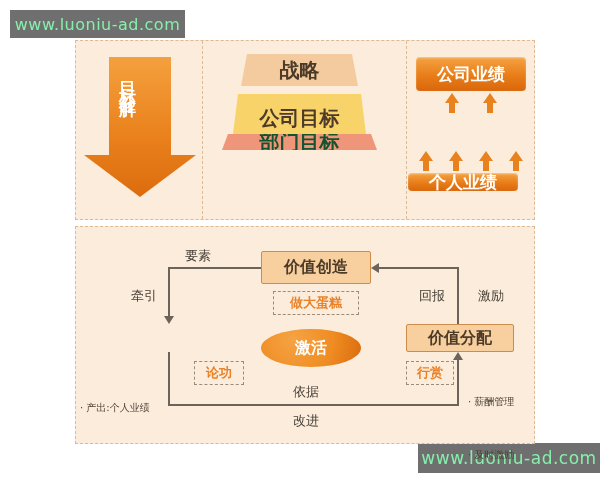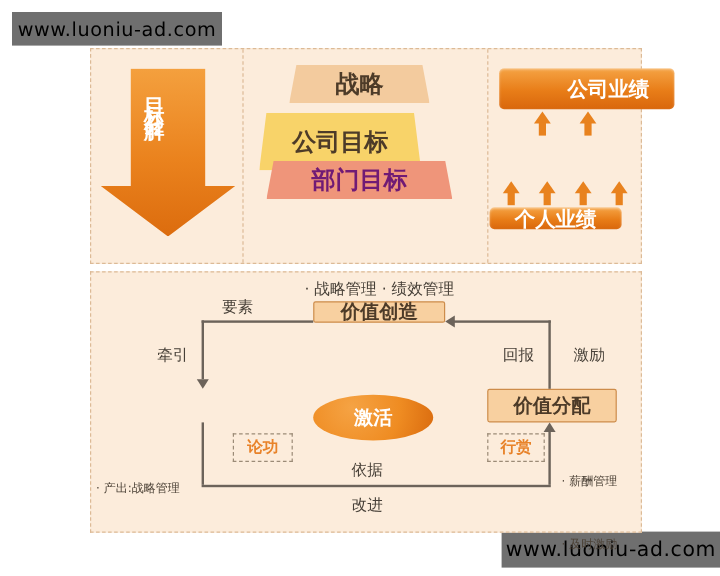--- a/index.html
+++ b/index.html
@@ -7,21 +7,21 @@
     --panel_bg:#fcecdb; --panel_border:#dcba96;
     --peach_box_bg:#f8d0a0; --peach_box_border:#cd8c4a;
     --text_dark:#4d3b28; --line:#6c635a; --label_orange:#e8832a;
     --watermark_bg:#6f6f6f;
     --pyr1:#f3cb9e; --pyr2:#f8d369; --pyr3:#ef957a; --pyr4:#f3a364;
   }
   html,body{margin:0;padding:0;background:#fff;}
   .canvas{position:relative;width:600px;height:480px;background:#fff;overflow:hidden;
     font-family:"DejaVu Sans","Liberation Sans",sans-serif;}
   .abs{position:absolute;}
-  .watermark{background:var(--watermark_bg);color:#000000;display:flex;align-items:center;
+  .watermark{background:var(--watermark_bg);color:#86efac;display:flex;align-items:center;
     justify-content:center;font-size:16px;letter-spacing:.5px;}
   .panel{background:var(--panel_bg);border:1px dashed var(--panel_border);box-sizing:border-box;}
   .divider{border-left:1px dashed var(--panel_border);width:0;top:0;height:100%;}
 
   
   .big-arrow{left:8px;top:16px;width:112px;height:140px;
     background:linear-gradient(180deg,#f4a03e 0%,#ea821d 55%,#dc6c0e 100%);
     clip-path:polygon(25px 0,87px 0,87px 98px,112px 98px,56px 140px,0 98px,25px 98px);}
   .arrow-text{left:41px;top:26px;color:#fff;font-weight:bold;font-size:17px;
     writing-mode:vertical-rl;text-orientation:upright;letter-spacing:7px;}
@@ -75,26 +75,26 @@
 
   <div class="abs panel" style="left:75px;top:40px;width:460px;height:180px;">
     <div class="abs divider" style="left:126px;"></div>
     <div class="abs divider" style="left:330px;"></div>
 
     <div class="abs big-arrow"></div>
     <div class="abs arrow-text">目标分解</div>
 
     <div class="abs" style="left:126px;top:0;width:204px;height:180px;">
       <div class="pyr abs pyr-row trap" style="top:13px;left:39px;width:117px;height:32px;background:var(--pyr1);color:var(--text_dark);">战略</div>
-      <div class="pyr abs pyr-row trap" style="top:53px;left:14px;width:135px;height:48px;background:var(--pyr2);color:var(--text_dark);font-family:Liberation Serif, serif;">公司目标</div>
-      <div class="pyr abs pyr-row trap" style="top:93px;left:20px;width:155px;height:32px;background:var(--pyr3);color:#701a75;">部门目标</div>
+      <div class="pyr abs pyr-row trap" style="top:53px;left:30px;width:135px;height:48px;background:var(--pyr2);color:var(--text_dark);font-family:Liberation Serif, serif;">公司目标</div>
+      <div class="pyr abs pyr-row trap" style="top:93px;left:20px;width:155px;height:16px;background:var(--pyr3);color:#14532d;">部门目标</div>
     </div>
 
     <div class="abs" style="left:330px;top:0;width:130px;height:180px;">
-      <div class="abs gloss" style="left:10px;top:16px;width:110px;height:34px;padding-left:36px;">公司业绩</div>
+      <div class="abs gloss" style="left:10px;top:16px;width:110px;height:34px;">公司业绩</div>
       <div class="abs uparrow-row" style="left:10px;top:52px;width:110px;">
         <div class="uparrow">
             <div class="head"></div>
             <div class="stem"></div>
           </div>
         <div class="uparrow">
             <div class="head"></div>
             <div class="stem"></div>
           </div>
       </div>
@@ -115,23 +115,23 @@
             <div class="head"></div>
             <div class="stem"></div>
           </div>
       </div>
       <div class="abs gloss" style="left:2px;top:132px;width:110px;height:18px;">个人业绩</div>
     </div>
   </div>
 
   <div class="abs panel" style="left:75px;top:226px;width:460px;height:218px;">
 
-    <div class="abs lbl" style="left:120px;top:5px;width:240px;">· 战略管理 · 绩效管理</div>
 
-    <div class="abs node" style="left:185px;top:24px;width:110px;height:18px;">价值创造</div>
+    <div class="abs node" style="left:185px;top:24px;width:110px;height:33px;">价值创造</div>
+    <div class="abs tag" style="left:197px;top:64px;width:86px;height:24px;">做大蛋糕</div>
     <div class="abs node" style="left:330px;top:97px;width:108px;height:28px;">价值分配</div>
     <div class="abs ellipse" style="left:185px;top:102px;width:100px;height:38px;font-family:Liberation Serif, serif;">激活</div>
     <div class="abs tag" style="left:330px;top:134px;width:48px;height:24px;">行赏</div>
     <div class="abs tag" style="left:118px;top:134px;width:50px;height:24px;">论功</div>
 
     <div class="abs hline" style="left:92px;top:40px;width:93px;"></div>
     <div class="abs vline" style="left:92px;top:40px;height:49px;"></div>
     <div class="abs arr-down" style="left:88px;top:89px;"></div>
     <div class="abs lbl" style="left:98px;top:20px;width:48px;">要素</div>
     <div class="abs lbl" style="left:44px;top:60px;width:48px;">牵引</div>
@@ -143,21 +143,21 @@
     <div class="abs lbl" style="left:393px;top:60px;width:44px;">激励</div>
 
     <div class="abs vline" style="left:92px;top:125px;height:52px;"></div>
     <div class="abs hline" style="left:92px;top:177px;width:291px;"></div>
     <div class="abs vline" style="left:381px;top:132px;height:45px;"></div>
     <div class="abs arr-up" style="left:377px;top:125px;"></div>
     <div class="abs lbl" style="left:200px;top:156px;width:60px;">依据</div>
     <div class="abs lbl" style="left:200px;top:185px;width:60px;">改进</div>
 
     <div class="abs notes" style="left:4px;top:128px;">
-      <div>· 产出:战略管理</div>
+      <div>· 产出:个人业绩</div>
       
     </div>
     <div class="abs notes tight" style="left:392px;top:131px;">
       <div>· 薪酬管理</div>
       <div>· 及时激励</div>
       
       
     </div>
   </div>
 

